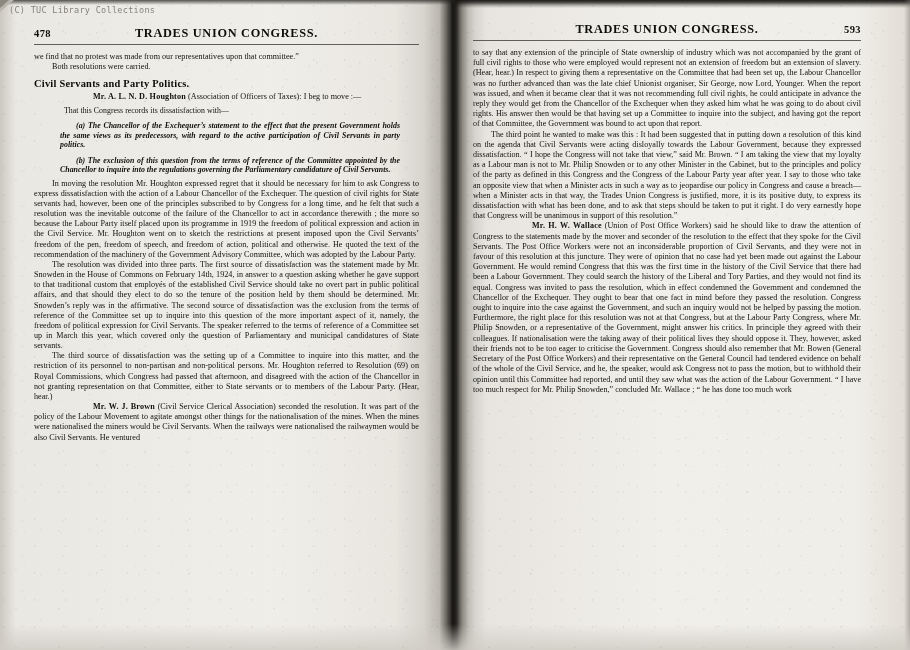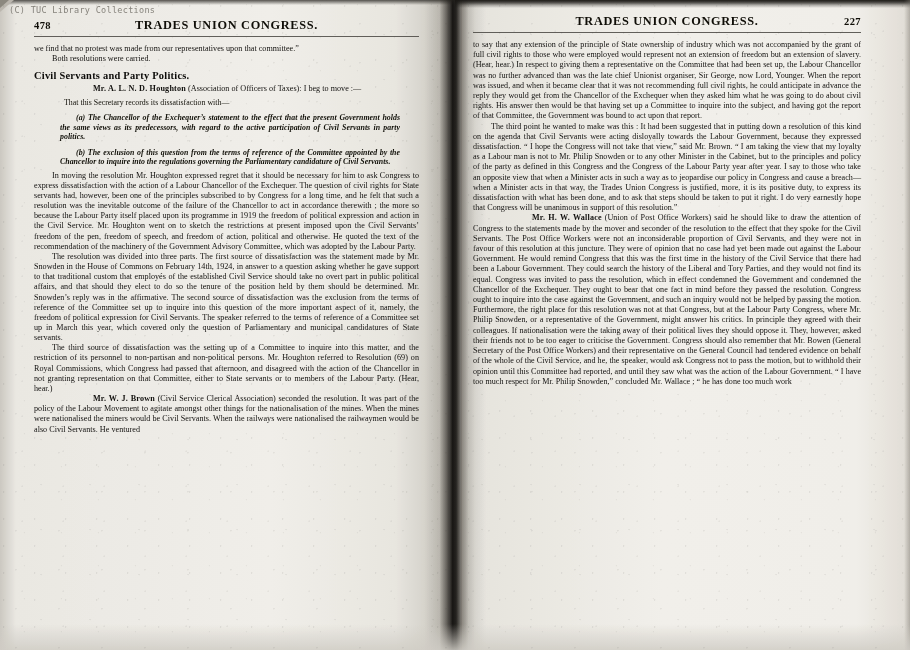--- a/index.html
+++ b/index.html
@@ -136,21 +136,21 @@
 
   .runhead {
     display: flex;
     align-items: baseline;
     font-weight: bold;
     font-size: 12.3px;
     letter-spacing: 0.7px;
     color: #16150f;
   }
   .runhead .folio { font-size: 10.5px; letter-spacing: 0.4px; }
-  .runhead .title { flex: 1; text-align: center; }
+  .runhead .title { flex: 1; text-align: center; margin-top: 8px; }
   .runhead.right .title { text-align: center; }
   .rule {
     border: 0;
     border-top: 1px solid #4c4a45;
     margin: 3px 0 0 0;
     height: 0;
     opacity: 0.85;
   }
 
   .body {
@@ -231,41 +231,41 @@
 
       <div class="body">
         <p class="noindent">we find that no protest was made from our representatives upon that committee.”</p>
         <p>Both resolutions were carried.</p>
 
         <div class="sec-head">Civil Servants and Party Politics.</div>
 
         <p><span class="speaker">Mr. A. L. N. D. Houghton</span><span> (Association of Officers of Taxes): I beg to move :—</span></p>
 
         <div class="resblock">
-          <p class="lead">That this Secretary records its dissatisfaction with—</p>
+          <p class="lead">That this Congress records its dissatisfaction with—</p>
           <p class="sub">(a) The Chancellor of the Exchequer’s statement to the effect that the present Government holds the same views as its predecessors, with regard to the active participation of Civil Servants in party politics.</p>
           <p class="sub">(b) The exclusion of this question from the terms of reference of the Committee appointed by the Chancellor to inquire into the regulations governing the Parliamentary candidature of Civil Servants.</p>
         </div>
 
         <p>In moving the resolution Mr. Houghton expressed regret that it should be necessary for him to ask Congress to express dissatisfaction with the action of a Labour Chancellor of the Exchequer. The question of civil rights for State servants had, however, been one of the principles subscribed to by Congress for a long time, and he felt that such a resolution was the inevitable outcome of the failure of the Chancellor to act in accordance therewith ; the more so because the Labour Party itself placed upon its programme in 1919 the freedom of political expression and action in the Civil Service. Mr. Houghton went on to sketch the restrictions at present imposed upon the Civil Servants’ freedom of the pen, freedom of speech, and freedom of action, political and otherwise. He quoted the text of the recommendation of the machinery of the Government Advisory Committee, which was adopted by the Labour Party.</p>
         <p>The resolution was divided into three parts. The first source of dissatisfaction was the statement made by Mr. Snowden in the House of Commons on February 14th, 1924, in answer to a question asking whether he gave support to that traditional custom that employés of the established Civil Service should take no overt part in public political affairs, and that should they elect to do so the tenure of the position held by them should be determined. Mr. Snowden’s reply was in the affirmative. The second source of dissatisfaction was the exclusion from the terms of reference of the Committee set up to inquire into this question of the more important aspect of it, namely, the freedom of political expression for Civil Servants. The speaker referred to the terms of reference of a Committee set up in March this year, which covered only the question of Parliamentary and municipal candidatures of State servants.</p>
         <p>The third source of dissatisfaction was the setting up of a Committee to inquire into this matter, and the restriction of its personnel to non-partisan and non-political persons. Mr. Houghton referred to Resolution (69) on Royal Commissions, which Congress had passed that afternoon, and disagreed with the action of the Chancellor in not granting representation on that Committee, either to State servants or to members of the Labour Party. (Hear, hear.)</p>
 
         <p><span class="speaker">Mr. W. J. Brown</span><span> (Civil Service Clerical Association) seconded the resolution. It was part of the policy of the Labour Movement to agitate amongst other things for the nationalisation of the mines. When the mines were nationalised the miners would be Civil Servants. When the railways were nationalised the railwaymen would be also Civil Servants. He ventured</span></p>
       </div>
     </div>
   </div>
 
   <div class="page page-right">
     <div class="page-inner-right">
 
       <div class="runhead right">
         <span class="folio" style="visibility:hidden">479</span>
         <span class="title">TRADES UNION CONGRESS.</span>
-        <span class="folio">227</span>
+        <span class="folio">593</span>
       </div>
       <hr class="rule">
 
       <div class="body r">
         <p class="noindent">to say that any extension of the principle of State ownership of industry which was not accompanied by the grant of full civil rights to those who were employed would represent not an extension of freedom but an extension of slavery. (Hear, hear.) In respect to giving them a representative on the Committee that had been set up, the Labour Chancellor was no further advanced than was the late chief Unionist organiser, Sir George, now Lord, Younger. When the report was issued, and when it became clear that it was not recommending full civil rights, he could anticipate in advance the reply they would get from the Chancellor of the Exchequer when they asked him what he was going to do about civil rights. His answer then would be that having set up a Committee to inquire into the subject, and having got the report of that Committee, the Government was bound to act upon that report.</p>
         <p>The third point he wanted to make was this : It had been suggested that in putting down a resolution of this kind on the agenda that Civil Servants were acting disloyally towards the Labour Government, because they expressed dissatisfaction. “ I hope the Congress will not take that view,” said Mr. Brown. “ I am taking the view that my loyalty as a Labour man is not to Mr. Philip Snowden or to any other Minister in the Cabinet, but to the principles and policy of the party as defined in this Congress and the Congress of the Labour Party year after year. I say to those who take an opposite view that when a Minister acts in such a way as to jeopardise our policy in Congress and cause a breach—when a Minister acts in that way, the Trades Union Congress is justified, more, it is its positive duty, to express its dissatisfaction with what has been done, and to ask that steps should be taken to put it right. I do very earnestly hope that Congress will be unanimous in support of this resolution.”</p>
         <p><span class="speaker">Mr. H. W. Wallace</span><span> (Union of Post Office Workers) said he should like to draw the attention of Congress to the statements made by the mover and seconder of the resolution to the effect that they spoke for the Civil Servants. The Post Office Workers were not an inconsiderable proportion of Civil Servants, and they were not in favour of this resolution at this juncture. They were of opinion that no case had yet been made out against the Labour Government. He would remind Congress that this was the first time in the history of the Civil Service that there had been a Labour Government. They could search the history of the Liberal and Tory Parties, and they would not find its equal. Congress was invited to pass the resolution, which in effect condemned the Government and condemned the Chancellor of the Exchequer. They ought to bear that one fact in mind before they passed the resolution. Congress ought to inquire into the case against the Government, and such an inquiry would not be helped by passing the motion. Furthermore, the right place for this resolution was not at that Congress, but at the Labour Party Congress, where Mr. Philip Snowden, or a representative of the Government, might answer his critics. In principle they agreed with their colleagues. If nationalisation were the taking away of their political lives they should oppose it. They, however, asked their friends not to be too eager to criticise the Government. Congress should also remember that Mr. Bowen (General Secretary of the Post Office Workers) and their representative on the General Council had tendered evidence on behalf of the whole of the Civil Service, and he, the speaker, would ask Congress not to pass the motion, but to withhold their opinion until this Committee had reported, and until they saw what was the action of the Labour Government. “ I have too much respect for Mr. Philip Snowden,” concluded Mr. Wallace ; “ he has done too much work</span></p>
       </div>
     </div>
   </div>

